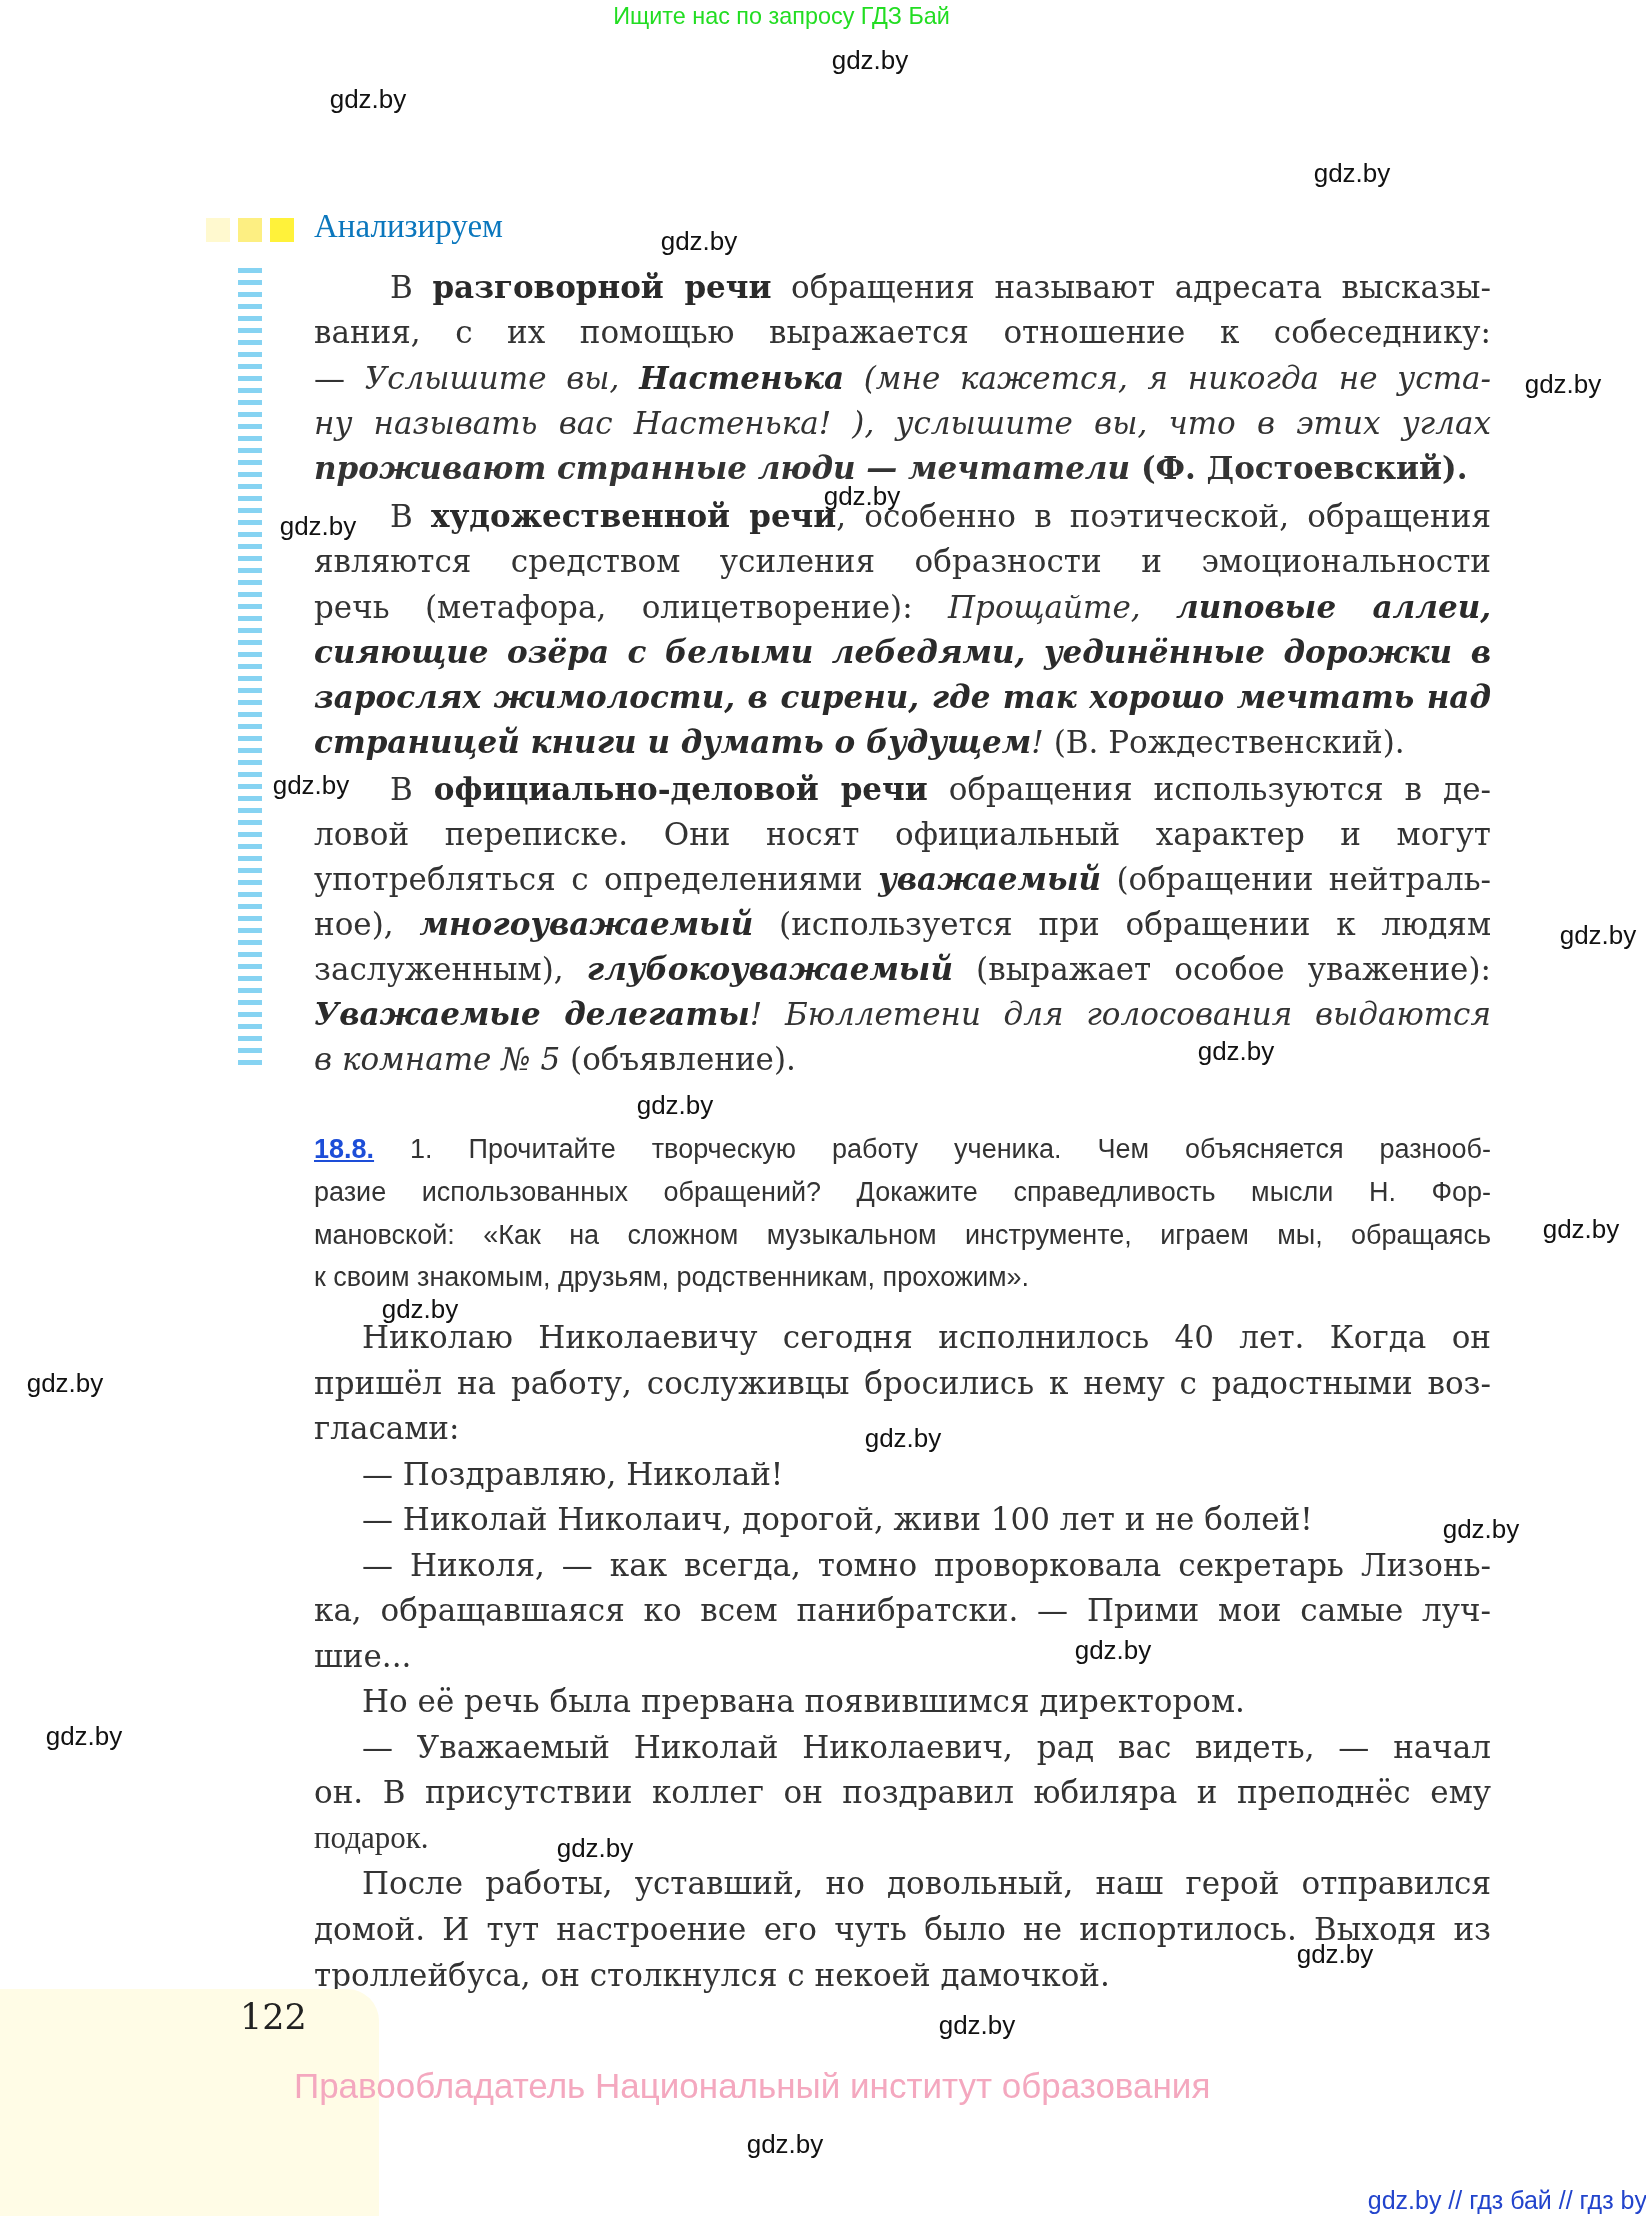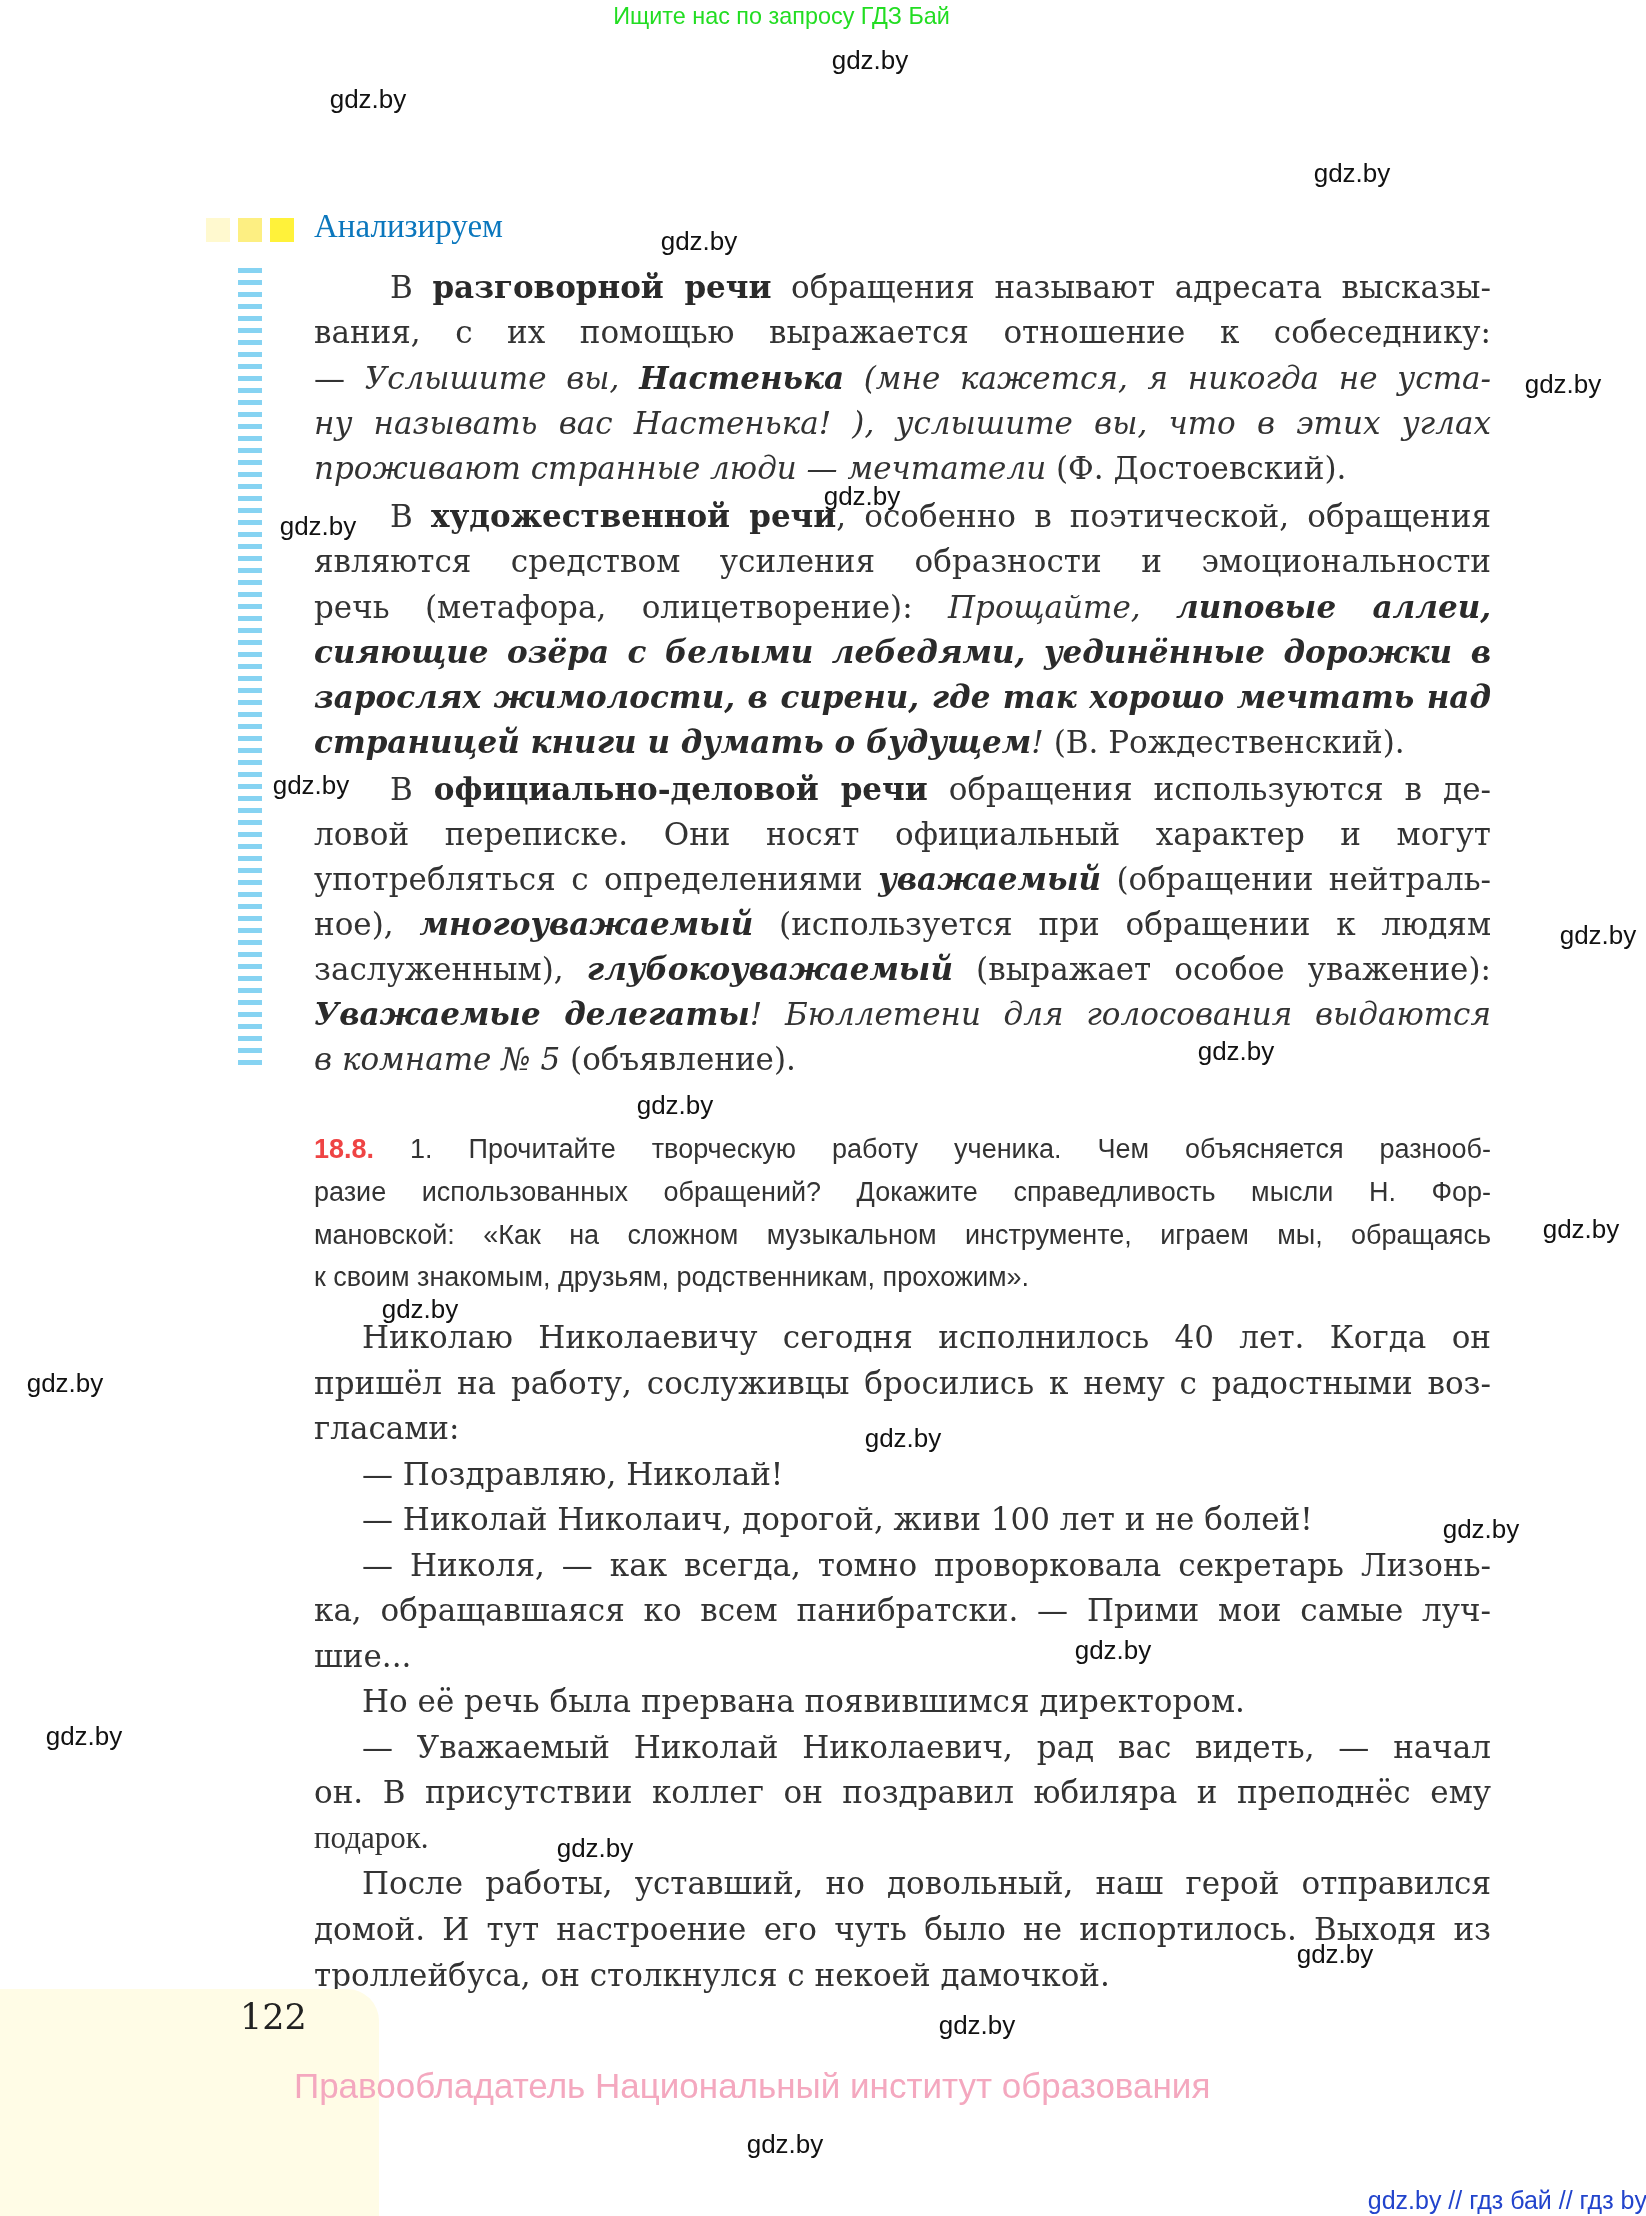--- a/index.html
+++ b/index.html
@@ -8,21 +8,21 @@
   .banner { position: absolute; top: 3.2px; left: 0; width: 1563px; text-align: center; font-family: "Liberation Sans", sans-serif; font-size: 23.4px; color: #22dd22; }
   .wm { position: absolute; font-family: "Liberation Sans", sans-serif; font-size: 26px; color: #111111; white-space: nowrap; transform: translateX(-50%); }
   .sq { position: absolute; width: 24px; height: 24px; top: 218px; }
   .heading { position: absolute; left: 314px; top: 208px; font-family: Liberation Serif, serif; font-size: 33px; color: #0b77bd; }
   .stripes { position: absolute; left: 238px; top: 268px; width: 24px; height: 802px;
     background: repeating-linear-gradient(to bottom, #86d3f2 0px, #86d3f2 4.8px, transparent 4.8px, transparent 12px); }
   .serif-line { position: absolute; left: 314px; width: 1177px; font-size: 31px; height: 46px; line-height: 46px; white-space: nowrap; }
   b { font-weight: bold; color: #2a2a2a; }
   i { font-style: italic; }
   .task { position: absolute; left: 314px; width: 1177px; font-family: "Liberation Sans", sans-serif; font-size: 27px; line-height: 43px; color: #333; white-space: nowrap; }
-  .task .num { color: #ef4444; font-weight: bold; }
+  .task .num { color: #1d4ed8; font-weight: bold; text-decoration: underline; }
   .page-tab { position: absolute; left: 0; top: 1989px; width: 379px; height: 227px; background: #fffce6; border-top-right-radius: 32px; }
   .page-num { position: absolute; left: 240px; top: 1997px; font-size: 35px; color: #222; }
   .rights { position: absolute; left: 294px; top: 2066px; font-family: "Liberation Sans", sans-serif; font-size: 35px; color: #f4a8bf; white-space: nowrap; }
   .footer-links { position: absolute; top: 2186px; left: 0; width: 1647px; text-align: right; font-family: "Liberation Sans", sans-serif; font-size: 25px; color: #2244cc; }
 </style>
 </head>
 <body>
 
 <div class="banner">Ищите нас по запросу ГДЗ Бай</div>
 
@@ -55,21 +55,21 @@
 <div class="sq" style="left:206px;background:#fff9cf"></div>
 <div class="sq" style="left:238px;background:#fdef82"></div>
 <div class="sq" style="left:270px;background:#fff23a"></div>
 <div class="heading">Анализируем</div>
 <div class="stripes"></div>
 
 <div class="serif-line" style="top:264px; padding-left:76px; width:1101px; text-align:justify; text-align-last:justify;"><span>В </span><b>разговорной речи</b><span> обращения называют адресата высказы-</span></div>
 <div class="serif-line" style="top:309px; text-align-last:justify; text-align:justify;">вания, с их помощью выражается отношение к собеседнику:</div>
 <div class="serif-line" style="top:355px; text-align:justify; text-align-last:justify;"><span>— </span><i>Услышите вы, </i><b><i>Настенька</i></b><i> (мне кажется, я никогда не уста-</i></div>
 <div class="serif-line" style="top:400px; text-align:justify; text-align-last:justify;"><i>ну называть вас Настенька! ), услышите вы, что в этих углах</i></div>
-<div class="serif-line" style="top:445px;"><i>проживают странные люди — мечтатели</i><span> (Ф. Достоевский).</span></div>
+<div class="serif-line" style="top:445px;font-weight:bold;"><i>проживают странные люди — мечтатели</i><span> (Ф. Достоевский).</span></div>
 
 <div class="serif-line" style="top:493px; padding-left:76px; width:1101px; text-align:justify; text-align-last:justify;"><span>В </span><b>художественной речи</b><span>, особенно в поэтической, обращения</span></div>
 <div class="serif-line" style="top:538px; text-align:justify; text-align-last:justify;">являются средством усиления образности и эмоциональности</div>
 <div class="serif-line" style="top:584px; text-align:justify; text-align-last:justify;"><span>речь (метафора, олицетворение): </span><i>Прощайте, </i><b><i>липовые аллеи,</i></b></div>
 <div class="serif-line" style="top:629px; text-align:justify; text-align-last:justify;"><b><i>сияющие озёра с белыми лебедями, уединённые дорожки в</i></b></div>
 <div class="serif-line" style="top:674px; text-align:justify; text-align-last:justify;"><b><i>зарослях жимолости, в сирени, где так хорошо мечтать над</i></b></div>
 <div class="serif-line" style="top:719px;"><b><i>страницей книги и думать о будущем</i></b><i>!</i><span> (В. Рождественский).</span></div>
 
 <div class="serif-line" style="top:766px; padding-left:76px; width:1101px; text-align:justify; text-align-last:justify;"><span>В </span><b>официально-деловой речи</b><span> обращения используются в де-</span></div>
 <div class="serif-line" style="top:811px; text-align:justify; text-align-last:justify;">ловой переписке. Они носят официальный характер и могут</div>

